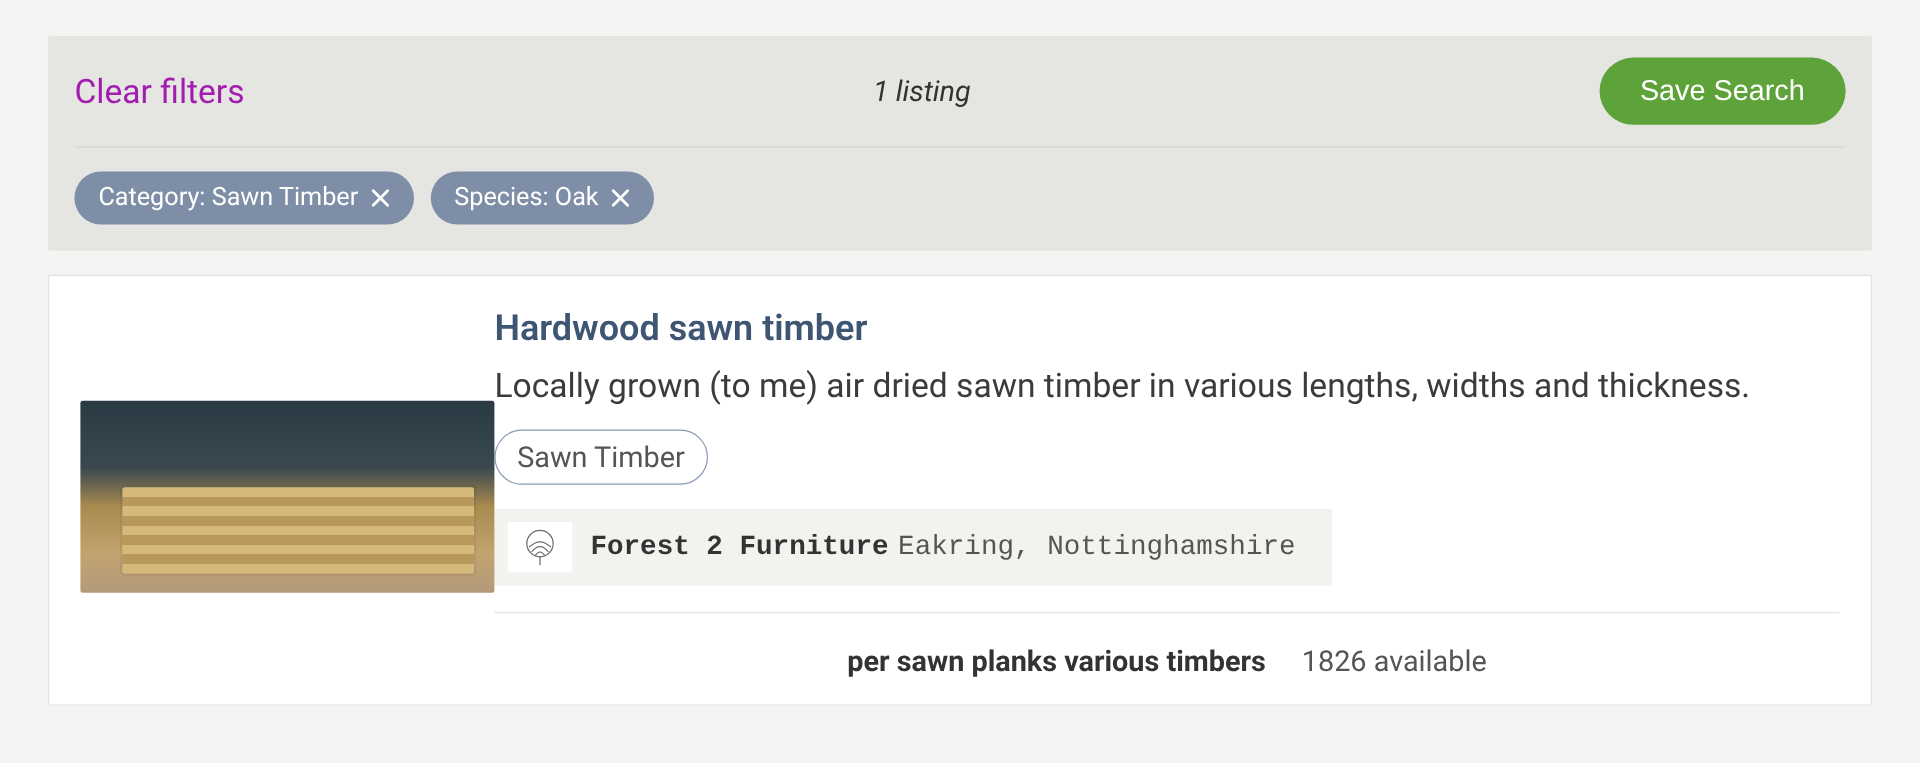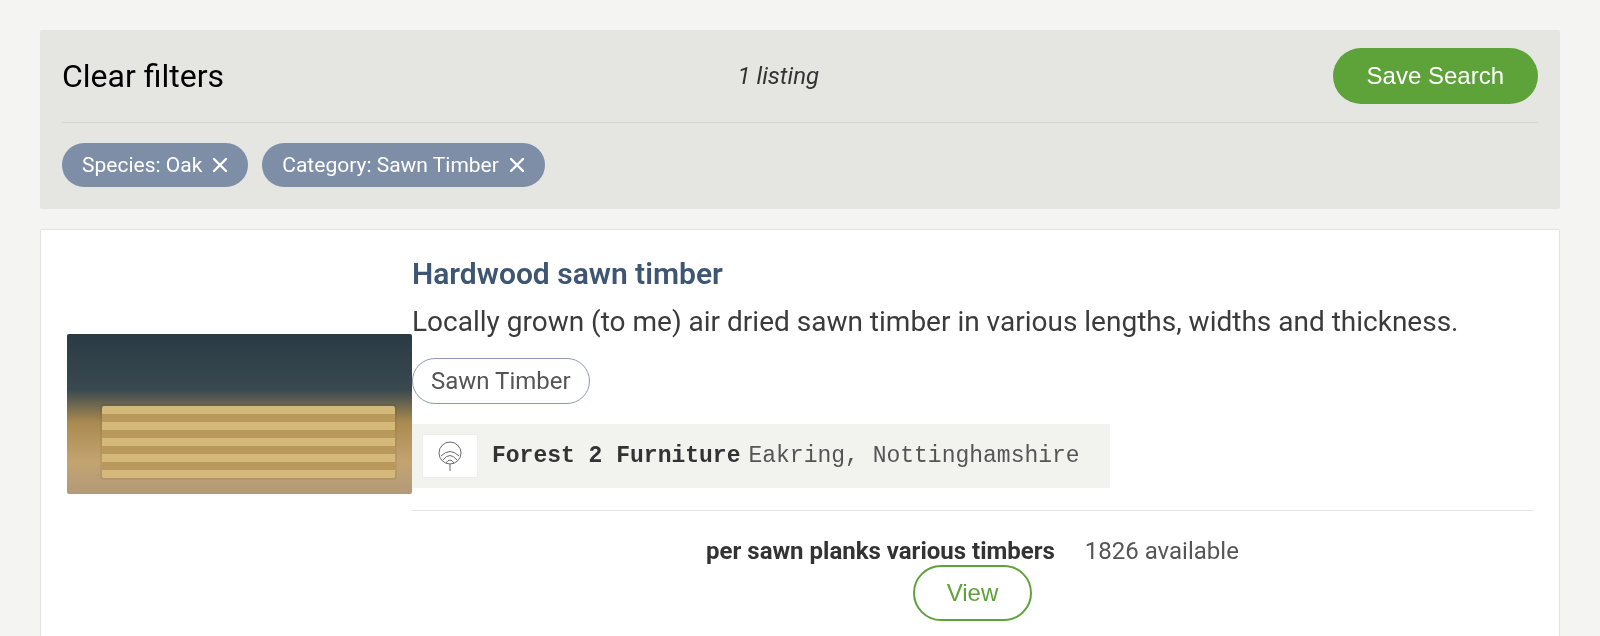--- a/index.html
+++ b/index.html
@@ -17,22 +17,22 @@
     border-radius: 2px;
   }
   .filter-top {
     display: flex;
     align-items: center;
     justify-content: space-between;
     padding-bottom: 18px;
     border-bottom: 1px solid #d5d5d2;
   }
   .clear-link {
-    color: #000000;
-    font-size: 32px;
+    color: #a21caf;
+    font-size: 28px;
     cursor: pointer;
   }
   .listing-count {
     color: #333;
     font-size: 24px;
     font-style: italic;
   }
   .save-search-btn {
     background: #5ea23a;
     color: #fff;
@@ -158,29 +158,29 @@
 <body>
 
 <div class="filter-bar">
   <div class="filter-top">
     <span class="clear-link">Clear filters</span>
     <span class="listing-count">1 listing</span>
     <button class="save-search-btn">Save Search</button>
   </div>
   <div class="chips">
     <span class="chip">
-      <span>Species: Oak</span>
+      <span>Category: Sawn Timber</span>
       <span class="chip-x">
         <svg viewBox="0 0 16 16">
             <path d="M2 2 L14 14 M14 2 L2 14" stroke="#fff" stroke-width="2.4" stroke-linecap="round"></path>
           </svg>
       </span>
     </span>
     <span class="chip">
-      <span>Category: Sawn Timber</span>
+      <span>Species: Oak</span>
       <span class="chip-x">
         <svg viewBox="0 0 16 16">
             <path d="M2 2 L14 14 M14 2 L2 14" stroke="#fff" stroke-width="2.4" stroke-linecap="round"></path>
           </svg>
       </span>
     </span>
   </div>
 </div>
 
 <div class="listing-card">
@@ -202,16 +202,15 @@
         <span class="seller-name">Forest 2 Furniture</span>
         <span class="seller-loc">Eakring, Nottinghamshire</span>
       </span>
     </div>
     <div class="divider"></div>
     <div class="listing-footer">
       <span class="price-line">
         <span class="price-unit">per sawn planks various timbers</span>
         <span class="avail">1826 available</span>
       </span>
-      <button class="view-btn">View</button>
     </div>
   </div>
 </div>
 
 </body></html>

